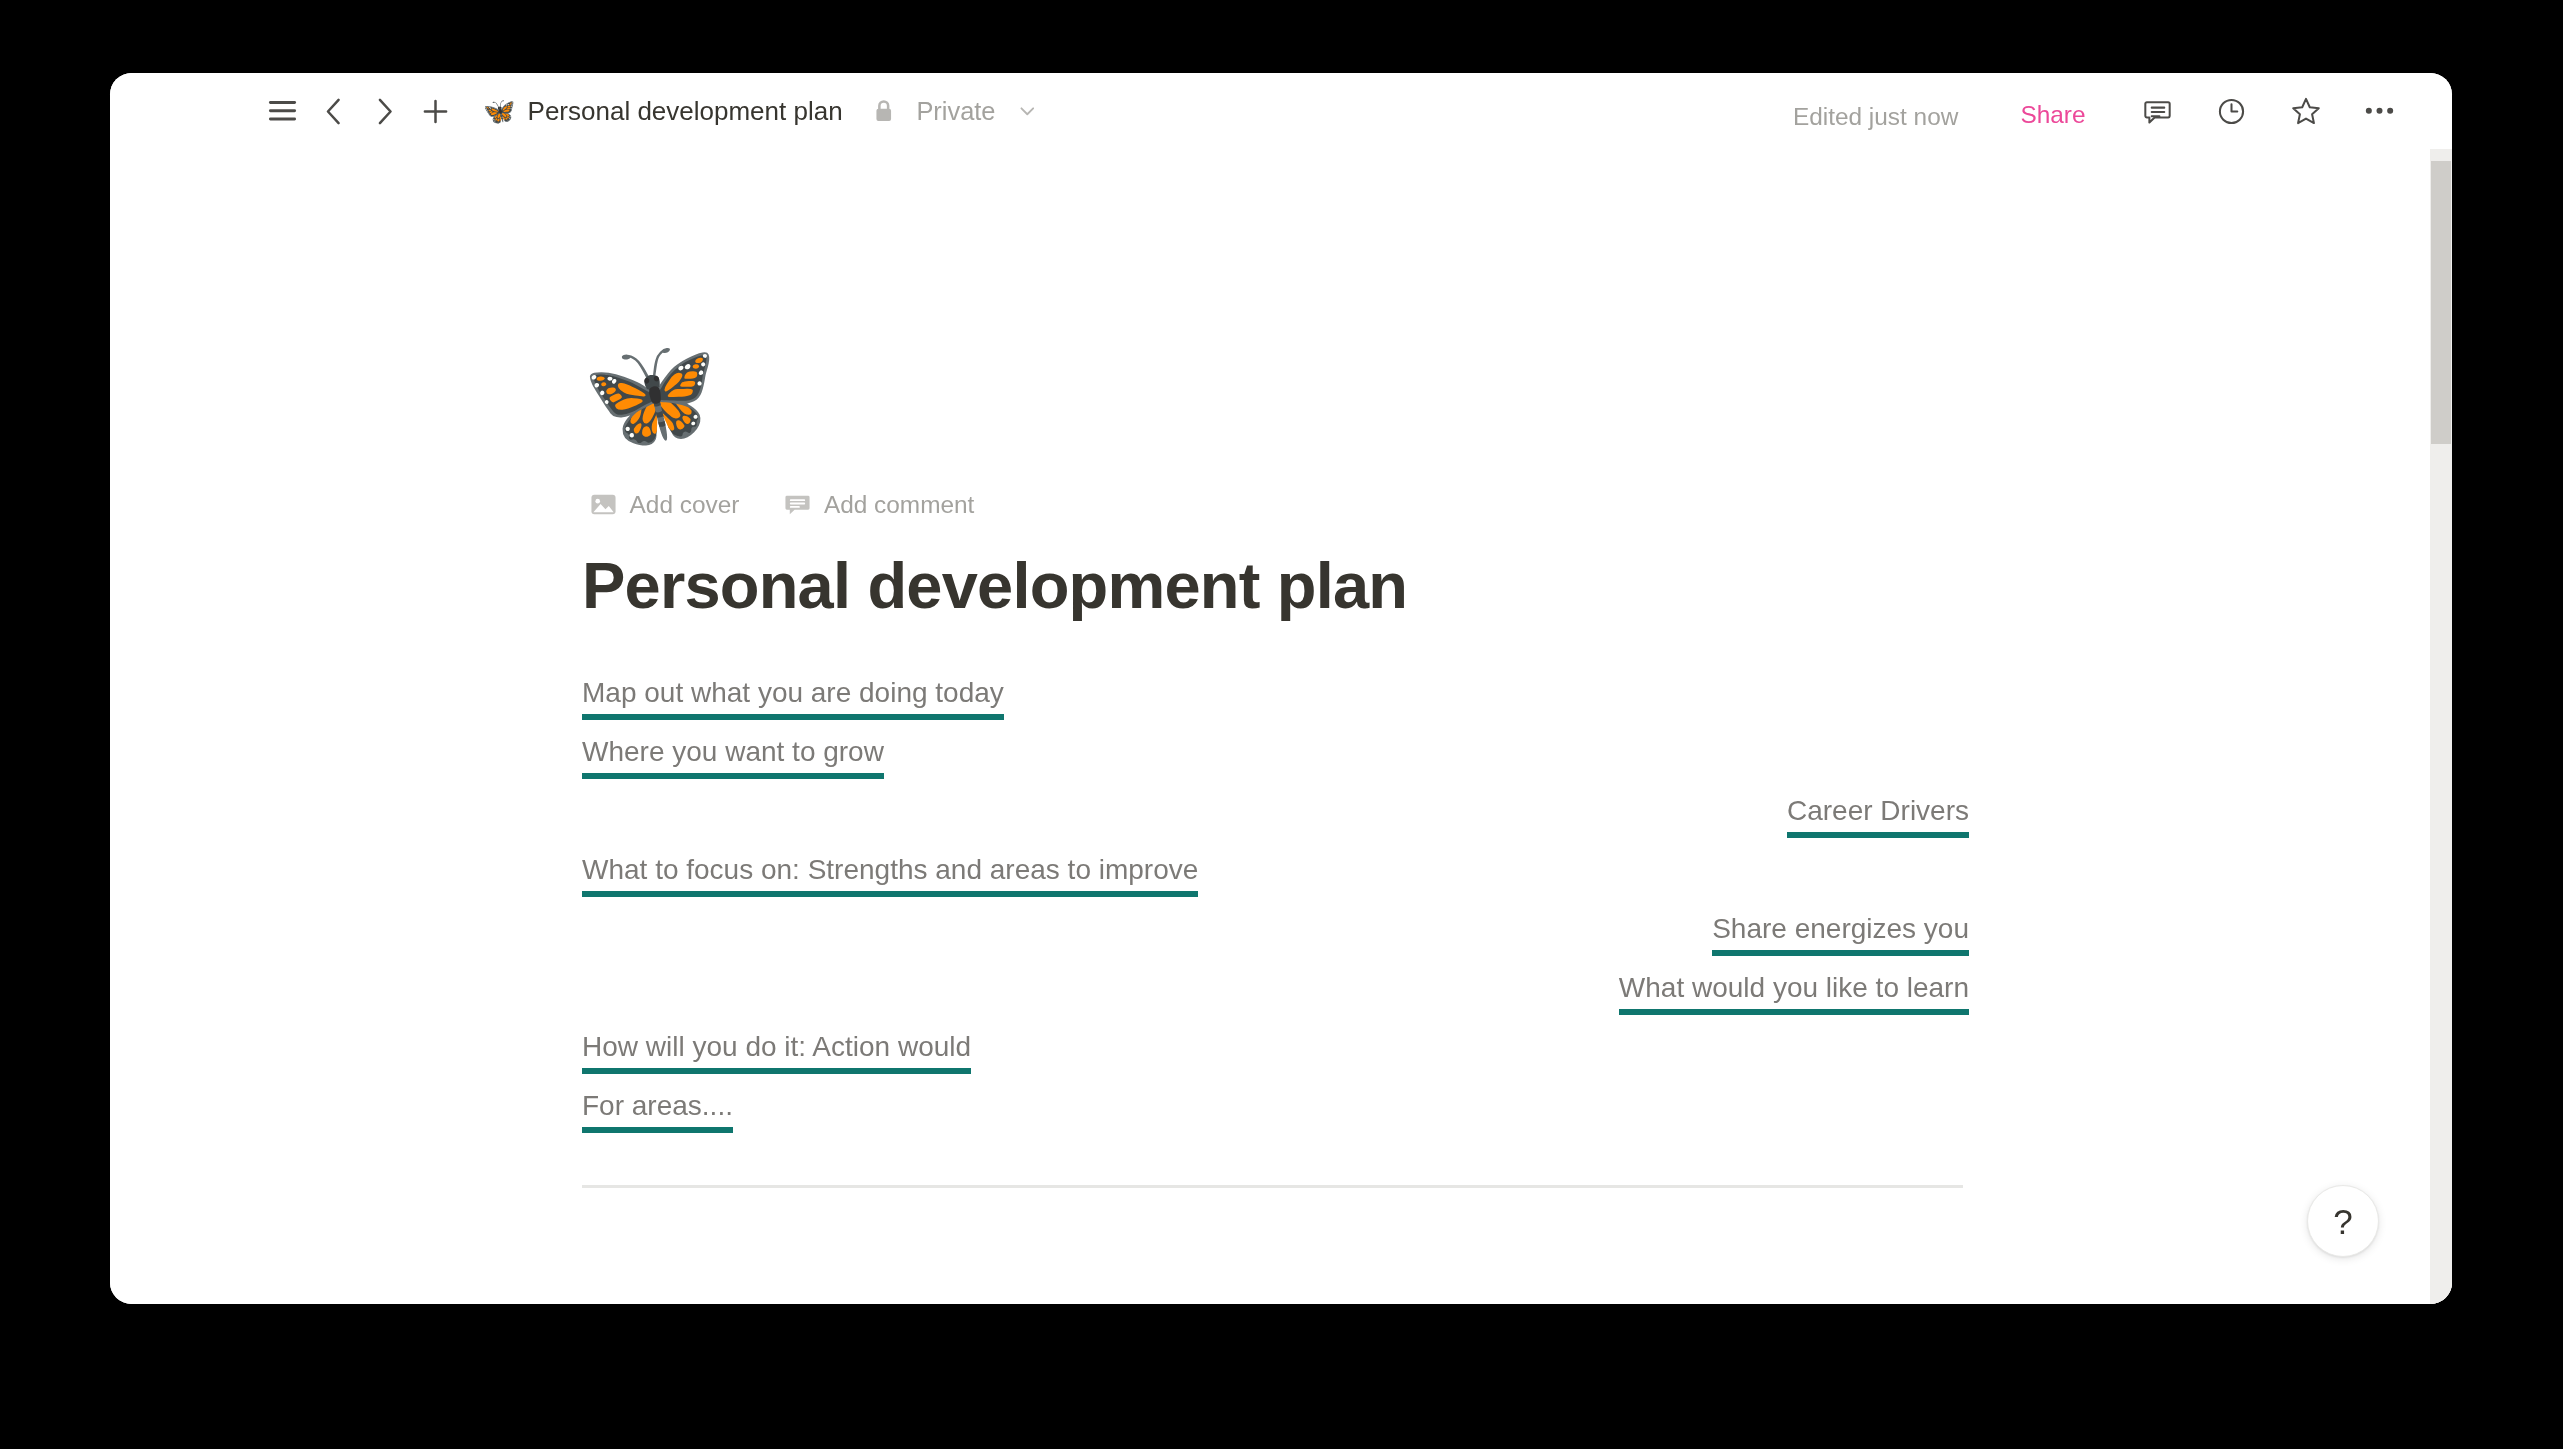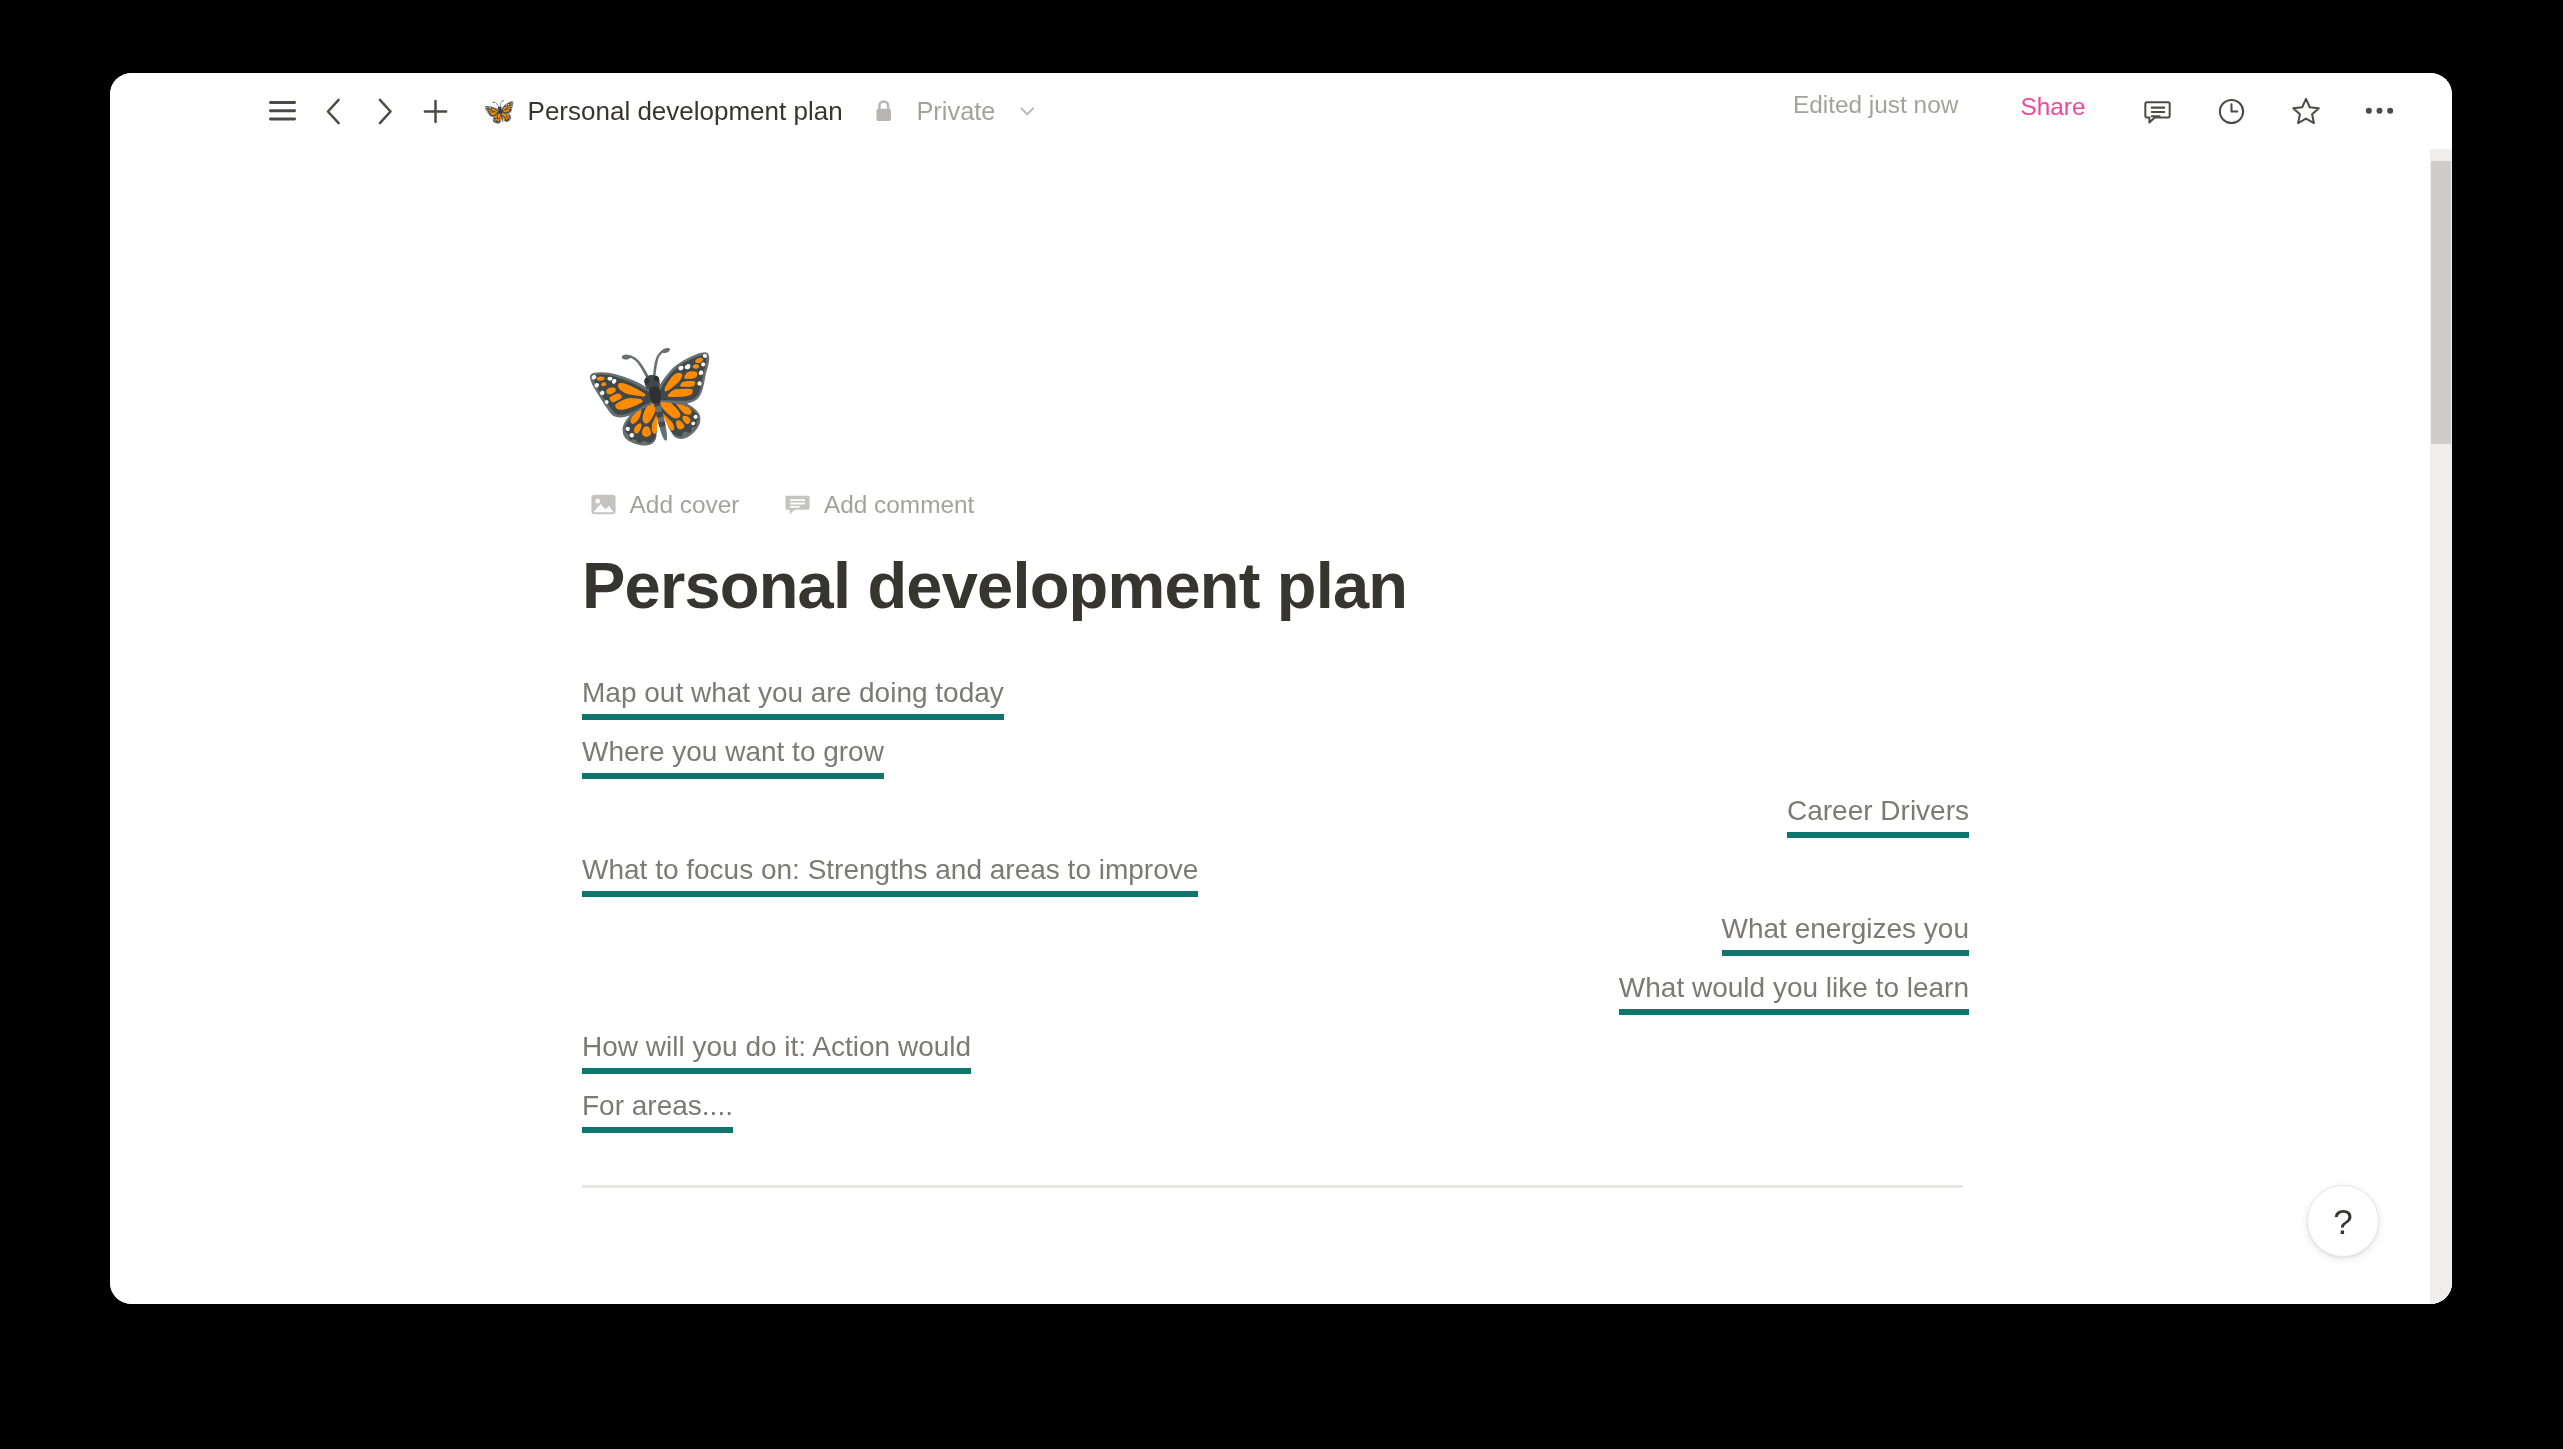--- a/index.html
+++ b/index.html
@@ -92,21 +92,21 @@
   }
   .privacy-label {
     font-size: 25.4px;
     color: #a3a29e;
     white-space: nowrap;
   }
 
   .topbar-right {
     margin-left: auto;
     display: flex;
-    align-items: flex-start;
+    align-items: flex-end;
     padding-right: 47px;
     gap: 23px;
   }
   .edited-text {
     font-size: 24.4px;
     color: #a3a29e;
     white-space: nowrap;
     padding: 5.9px 11.7px;
     border-radius: 5.9px;
     cursor: pointer;
@@ -381,21 +381,21 @@
           <div class="toc-row">
             <a class="toc-link">Where you want to grow</a>
           </div>
           <div class="toc-row indent-1">
             <a class="toc-link">Career Drivers</a>
           </div>
           <div class="toc-row">
             <a class="toc-link">What to focus on: Strengths and areas to improve</a>
           </div>
           <div class="toc-row indent-1">
-            <a class="toc-link">What energizes you</a>
+            <a class="toc-link">Share energizes you</a>
           </div>
           <div class="toc-row indent-1">
             <a class="toc-link">What would you like to learn</a>
           </div>
           <div class="toc-row">
             <a class="toc-link">How will you do it: Action would</a>
           </div>
           <div class="toc-row">
             <a class="toc-link">For areas....</a>
           </div>

